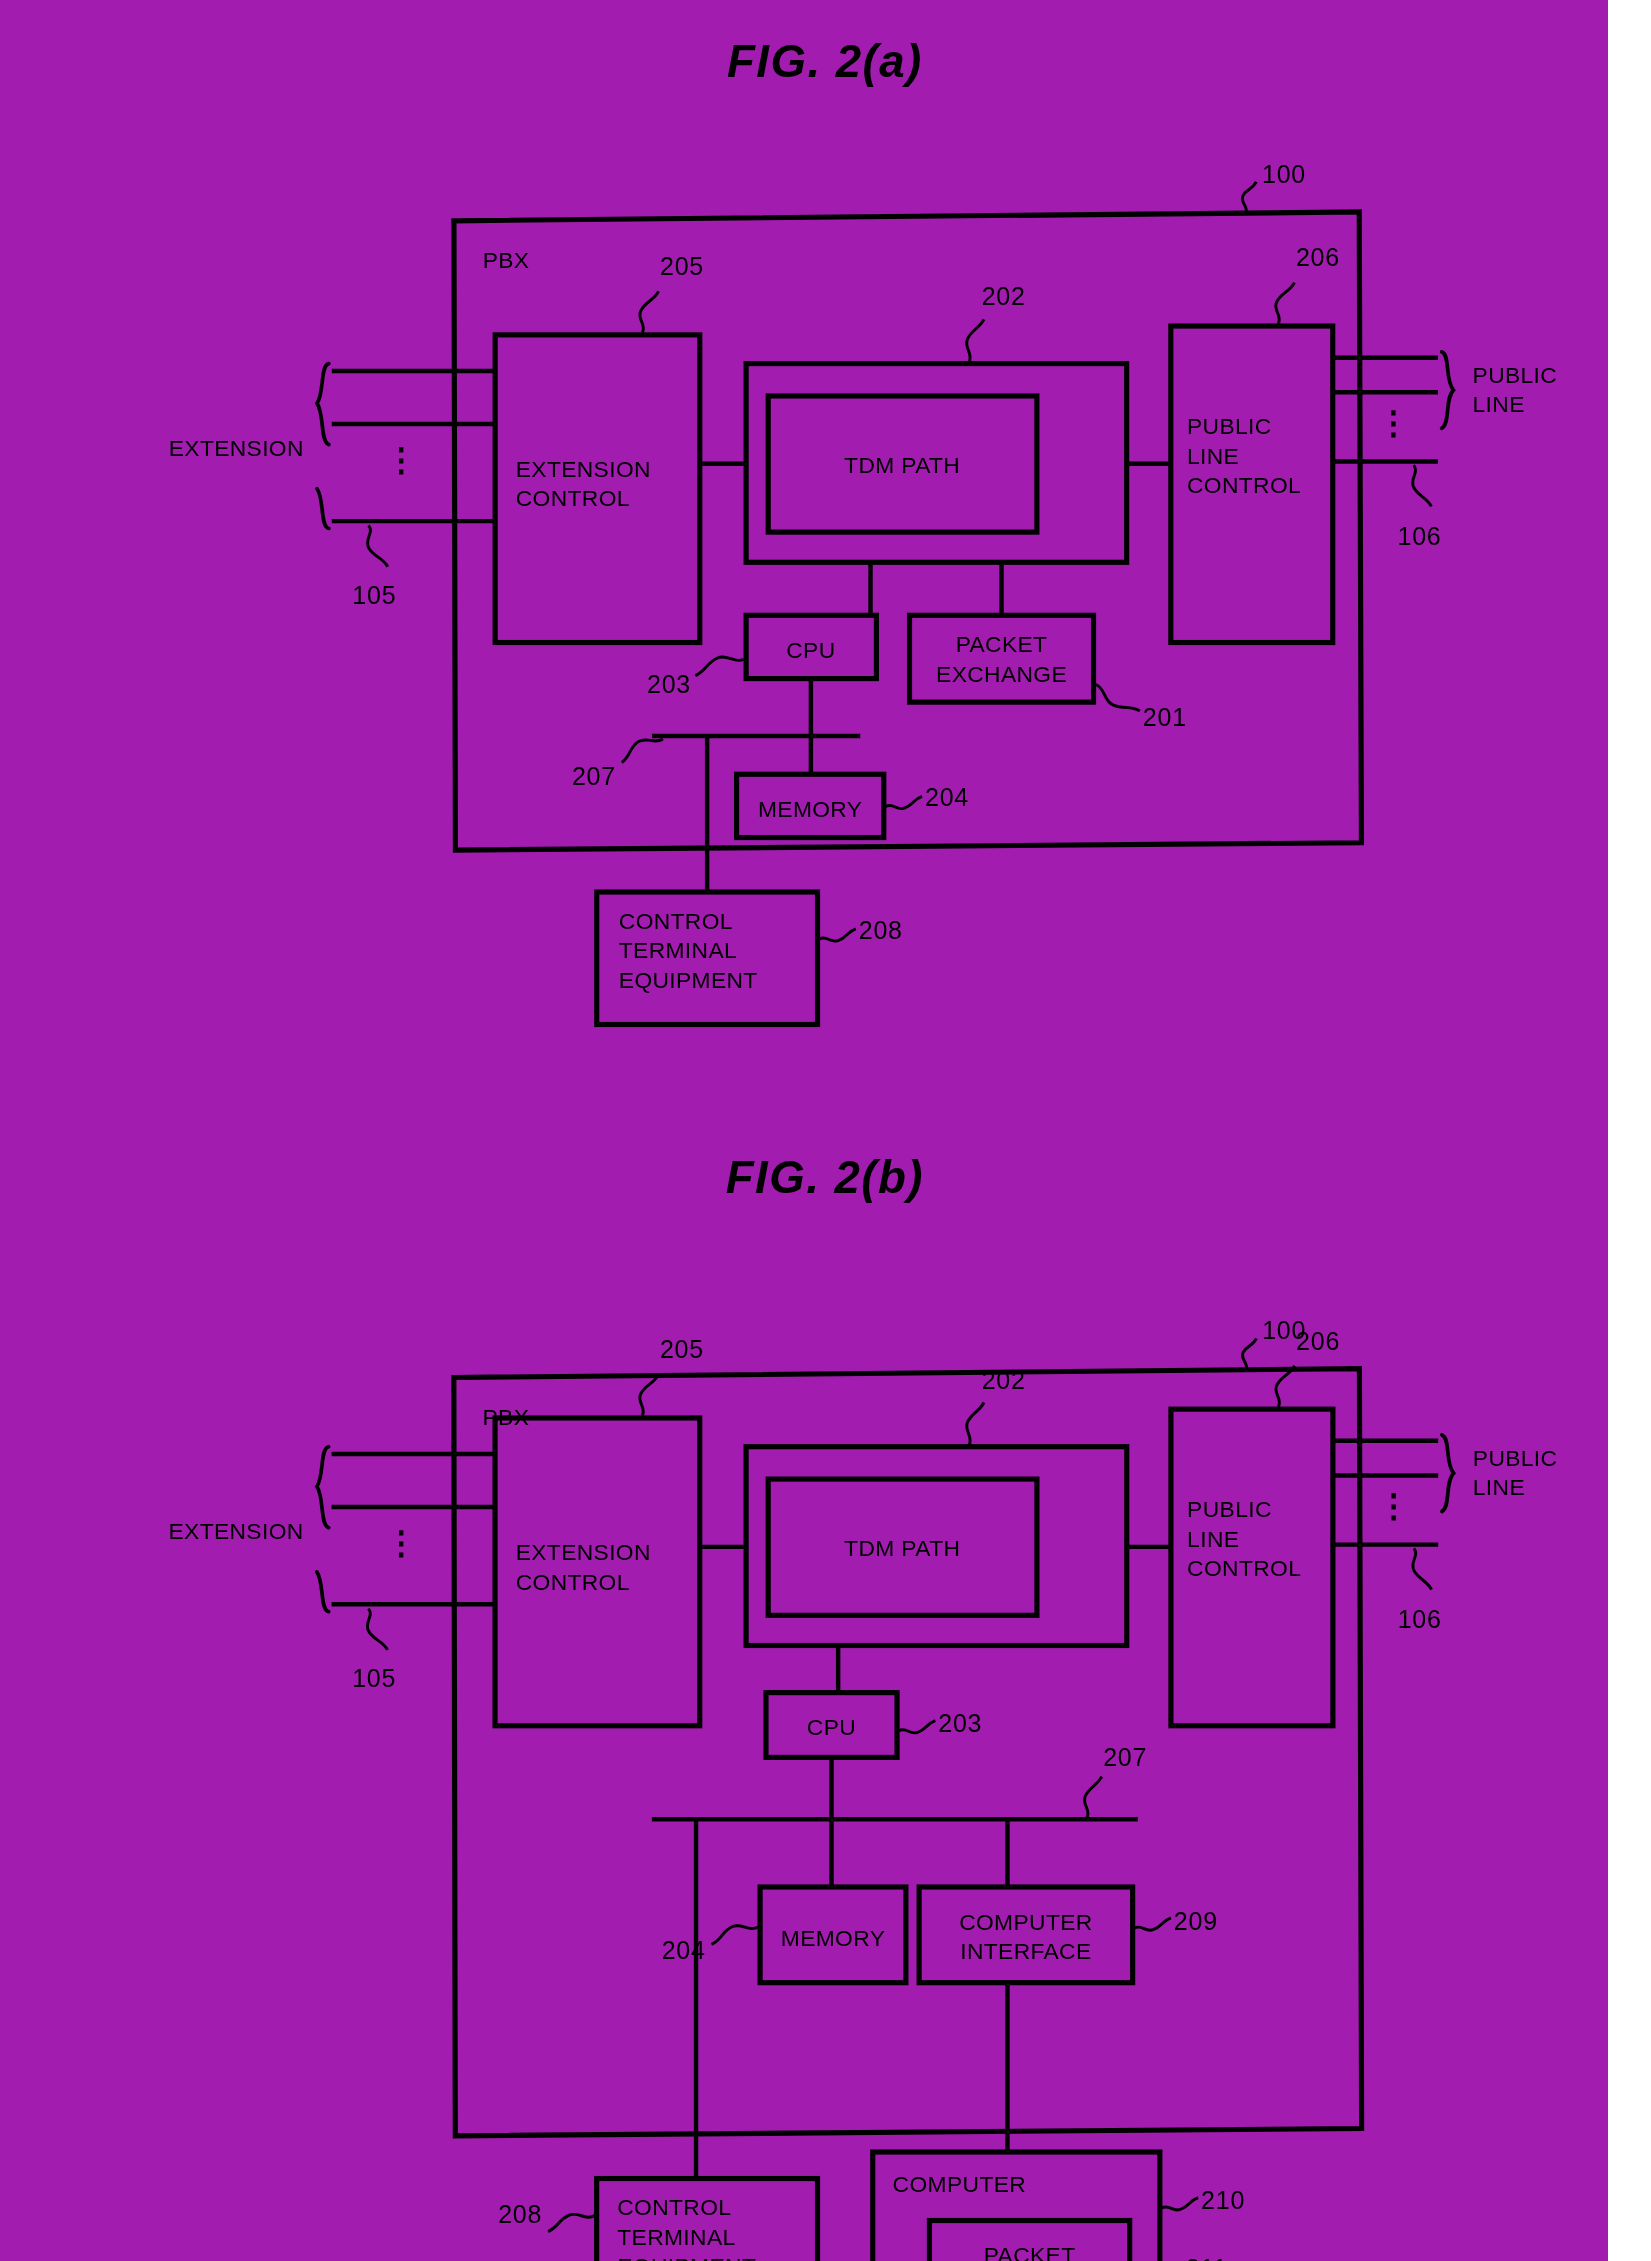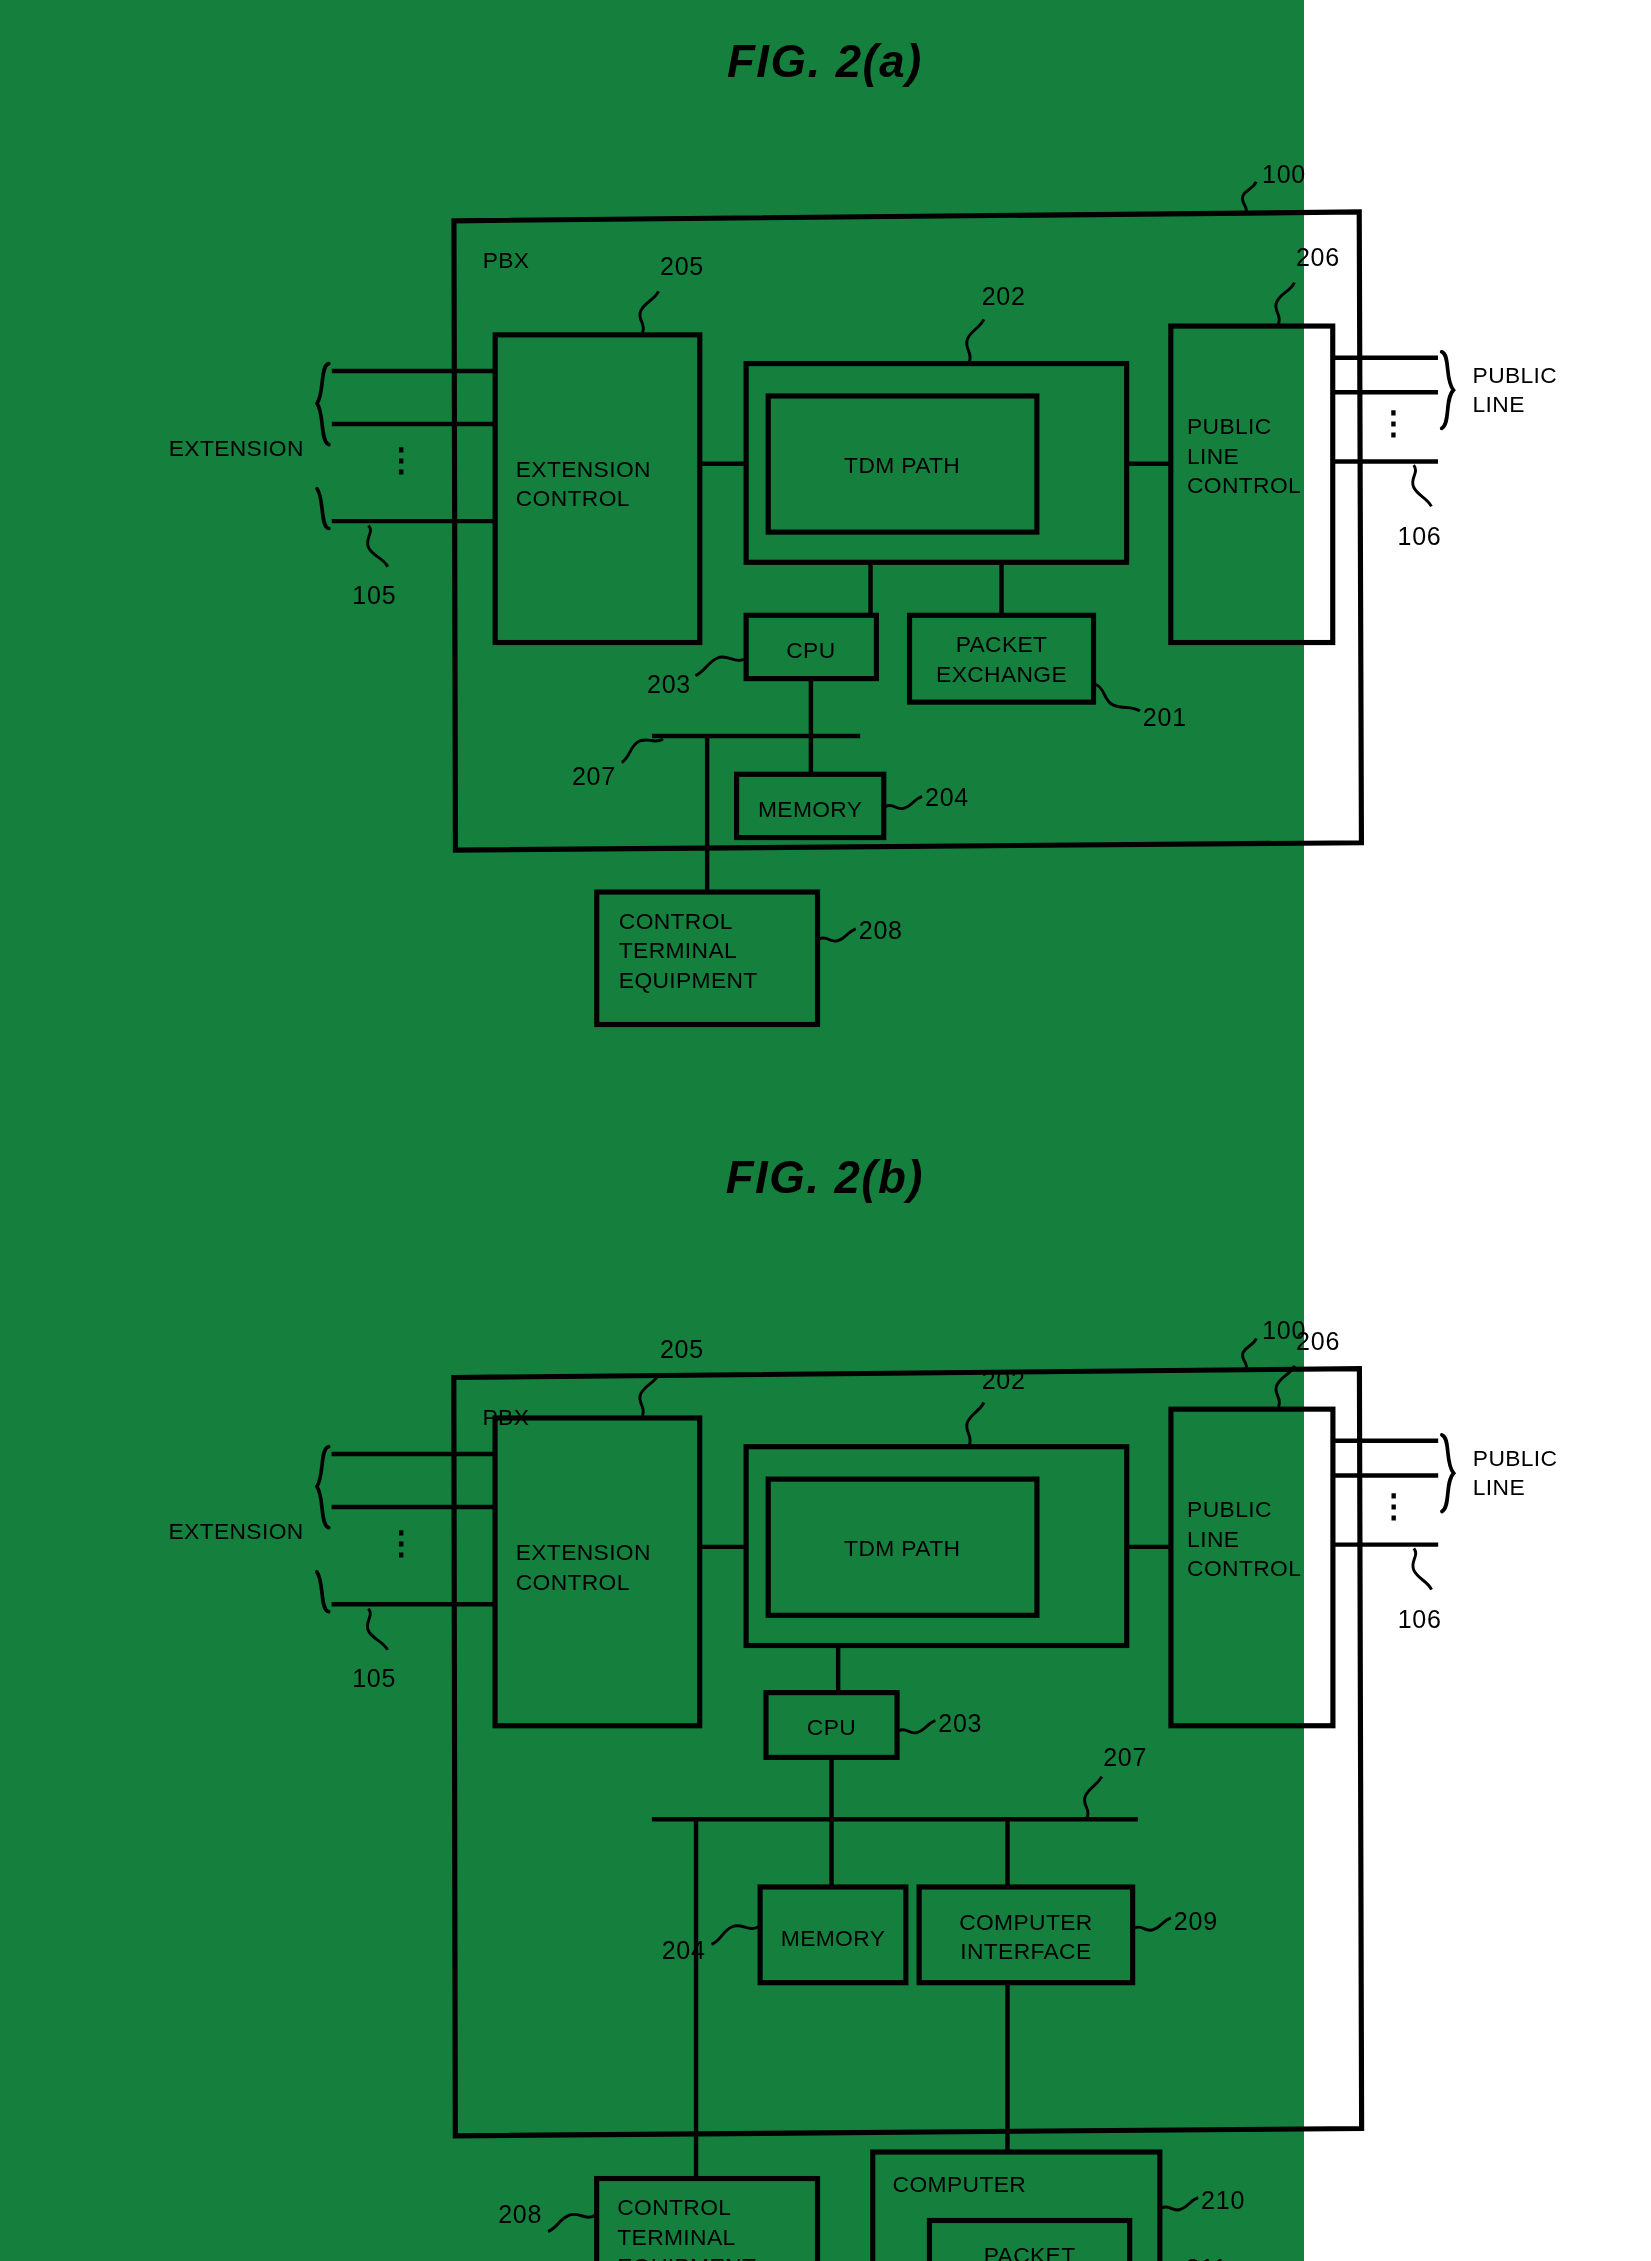--- a/index.html
+++ b/index.html
@@ -4,21 +4,21 @@
 <title>FIG. 2(a) / FIG. 2(b)</title>
 <style>
   html,body{margin:0;padding:0;background:#ffffff;}
   body{
     width:1652px;height:2261px;
     font-family:"Liberation Sans", sans-serif;
     color:#000;
     overflow:hidden;
     position:relative;
   }
-  .page{position:relative;width:1304px;height:2261px;background:#15803d;}
+  .page{position:relative;width:1608px;height:2261px;background:#a21caf;}
   svg{display:block;}
   .fig-title{
     font-family:"Liberation Sans", sans-serif;
     font-style:italic;
     font-weight:600;
     font-size:62px;
     letter-spacing:2px;
   }
   
   .lbl{

